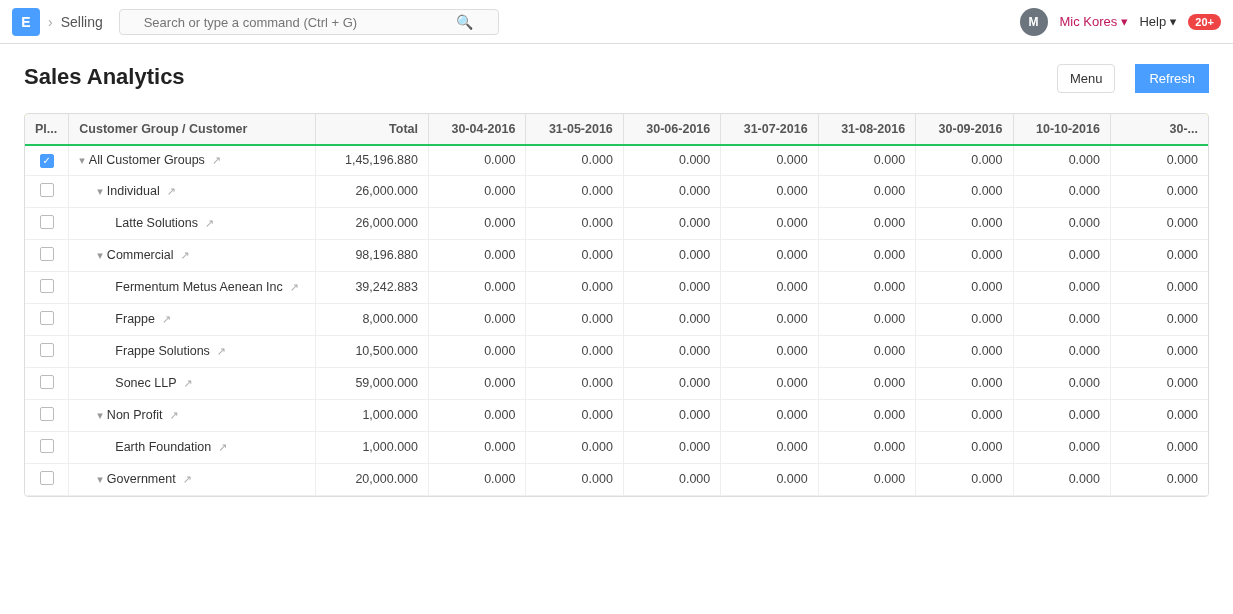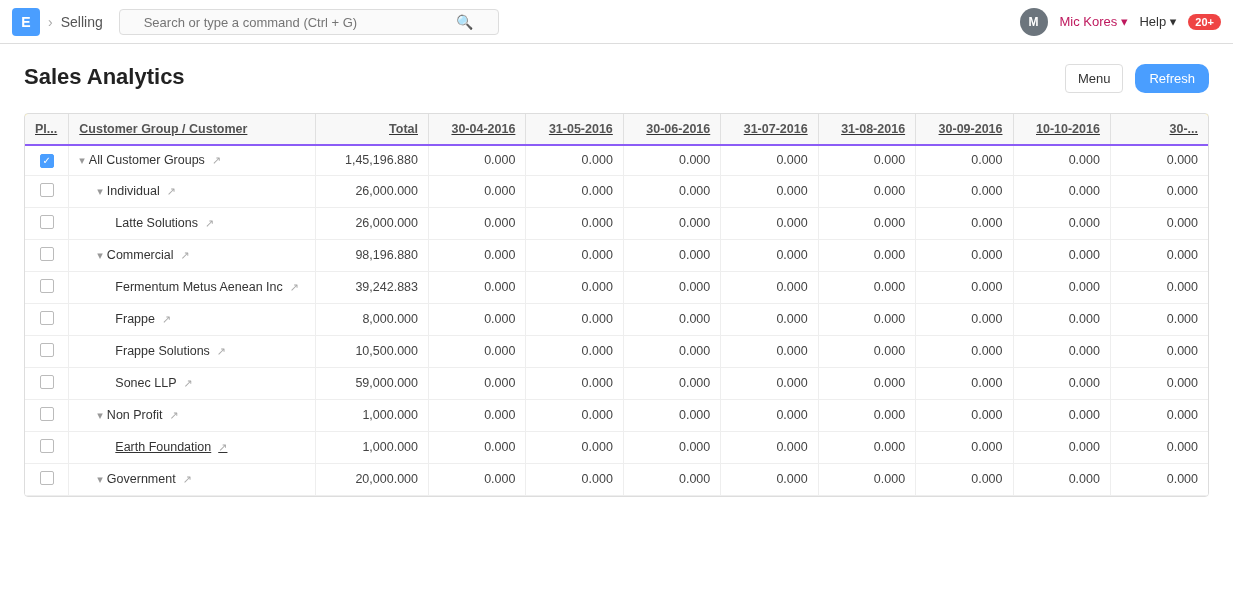--- a/index.html
+++ b/index.html
@@ -43,39 +43,39 @@
 
     
     .page-content { padding: 20px 24px; background: #fff; min-height: calc(100vh - 44px); }
 
     
     .page-header {
       display: flex; justify-content: space-between;
       margin-bottom: 20px;
     }
     .page-title { font-size: 22px; font-weight: 600; color: #222; }
-    .header-actions { display: flex; gap: 12px; }
+    .header-actions { display: flex; gap: 20px; }
     .btn-menu {
       border: 1px solid #ddd; background: #fff; padding: 6px 12px;
       border-radius: 4px; cursor: pointer; font-size: 13px; color: #333;
     }
     .btn-refresh {
       background: #4a9eff; color: #fff; border: none; padding: 6px 14px;
-      border-radius: 10px; cursor: pointer; font-size: 13px; font-weight: 500;
+      border-radius: 0; cursor: pointer; font-size: 13px; font-weight: 500;
     }
 
     
     .table-wrapper {
       border: 1px solid #ddd; border-radius: 4px; overflow: auto;
     }
     table {
       width: 100%; border-collapse: collapse; font-size: 12.5px;
       min-width: 1150px;
     }
-    thead tr { background: #fde047; border-bottom: 2px solid #8b5cf6; text-decoration: underline; }
+    thead tr { background: #fde047; border-bottom: 2px solid #22c55e; }
     thead th {
       padding: 8px 10px; text-align: left; font-weight: 600;
       color: #555; border-right: 1px solid #e0e0e0; white-space: nowrap;
       position: sticky; top: 0; background: #f8f8f8;
     }
     thead th:last-child { border-right: none; }
     thead th.num { text-align: right; }
 
     tbody tr { border-bottom: 1px solid #eee; background: #fff; }
 
@@ -340,21 +340,21 @@
             <td class="num">0.000</td>
             <td class="num">0.000</td>
             <td class="num">0.000</td>
             <td class="num">0.000</td>
             <td class="num">0.000</td>
             <td class="num">0.000</td>
             <td class="num">0.000</td>
           </tr>
           <tr>
             <td class="checkbox-cell"><span class="checkbox"></span></td>
-            <td style="padding-left: 46px; text-decoration: underline;">
+            <td style="padding-left: 46px;">
               <span class="row-label">
                 <span>Earth Foundation</span>
                 <span class="link-icon">↗</span>
               </span>
             </td>
             <td class="num">1,000.000</td>
             <td class="num">0.000</td>
             <td class="num">0.000</td>
             <td class="num">0.000</td>
             <td class="num">0.000</td>

